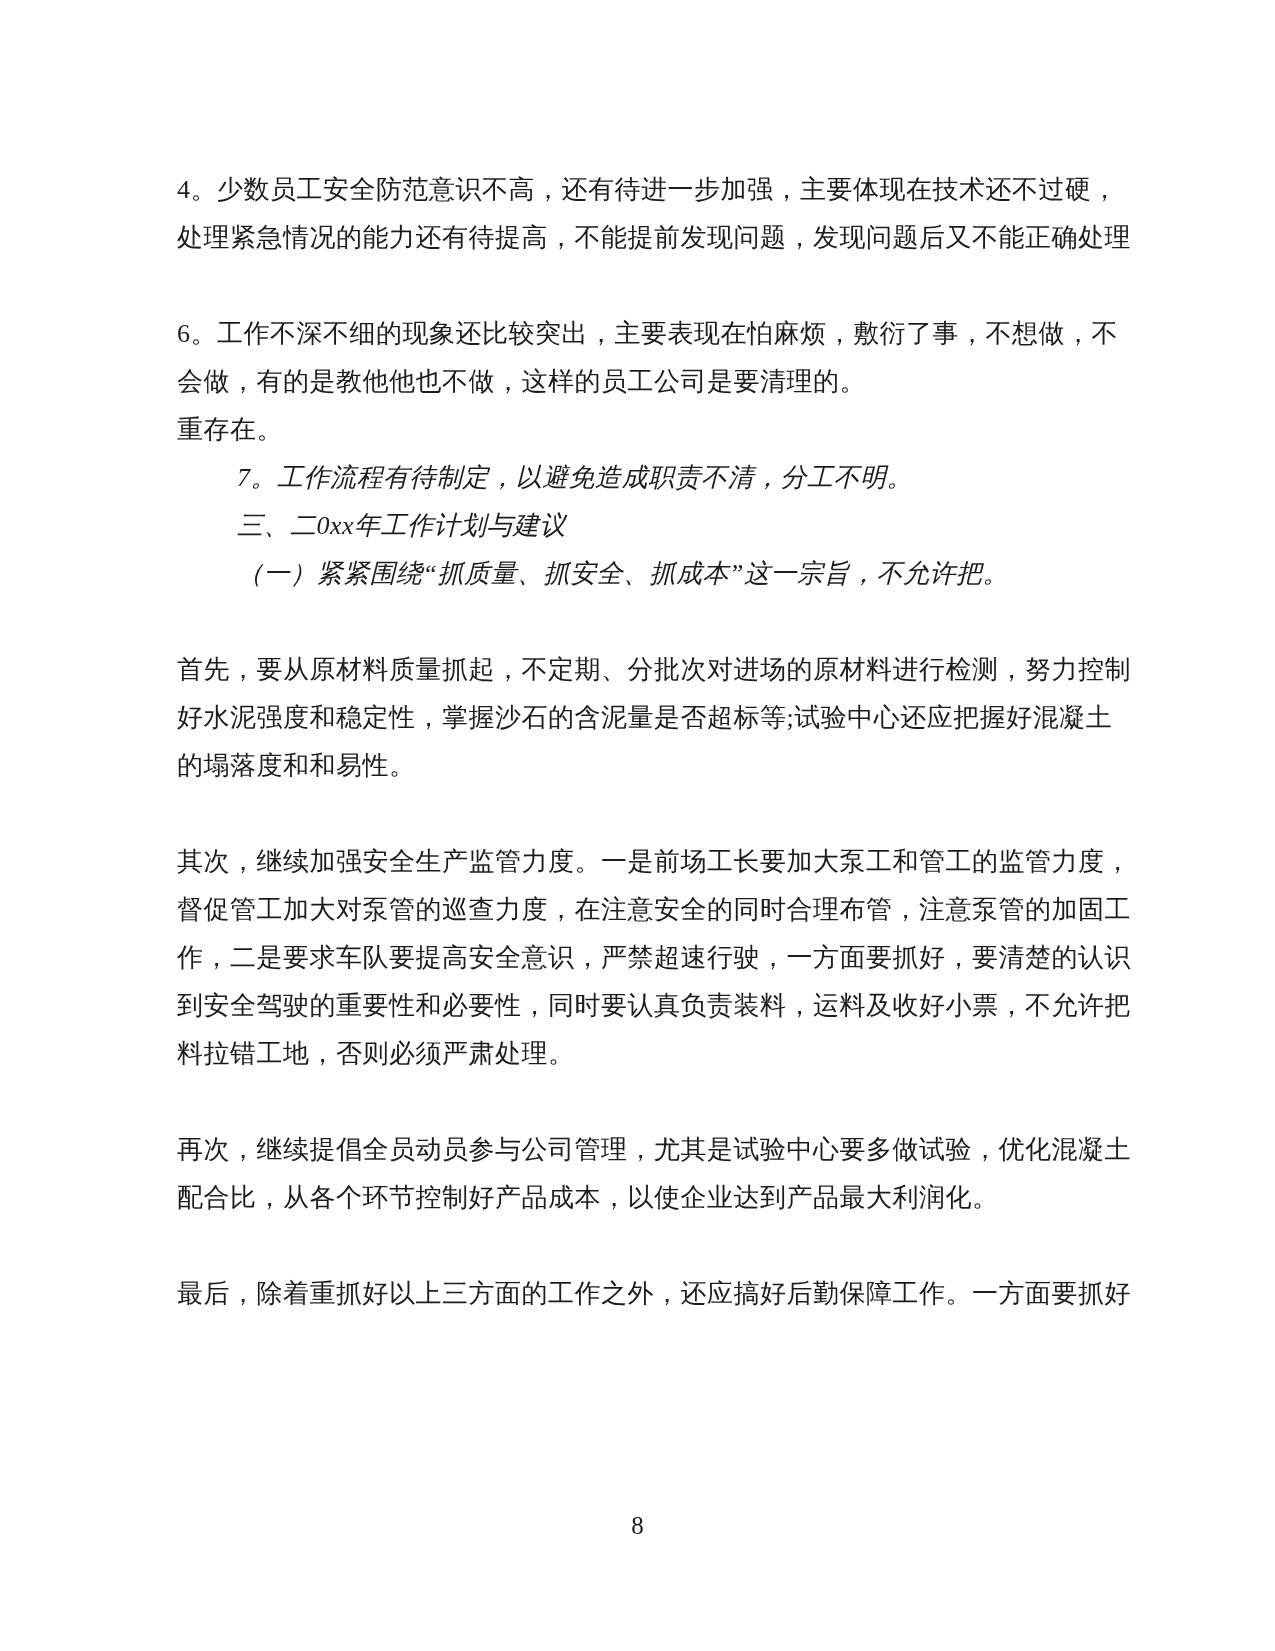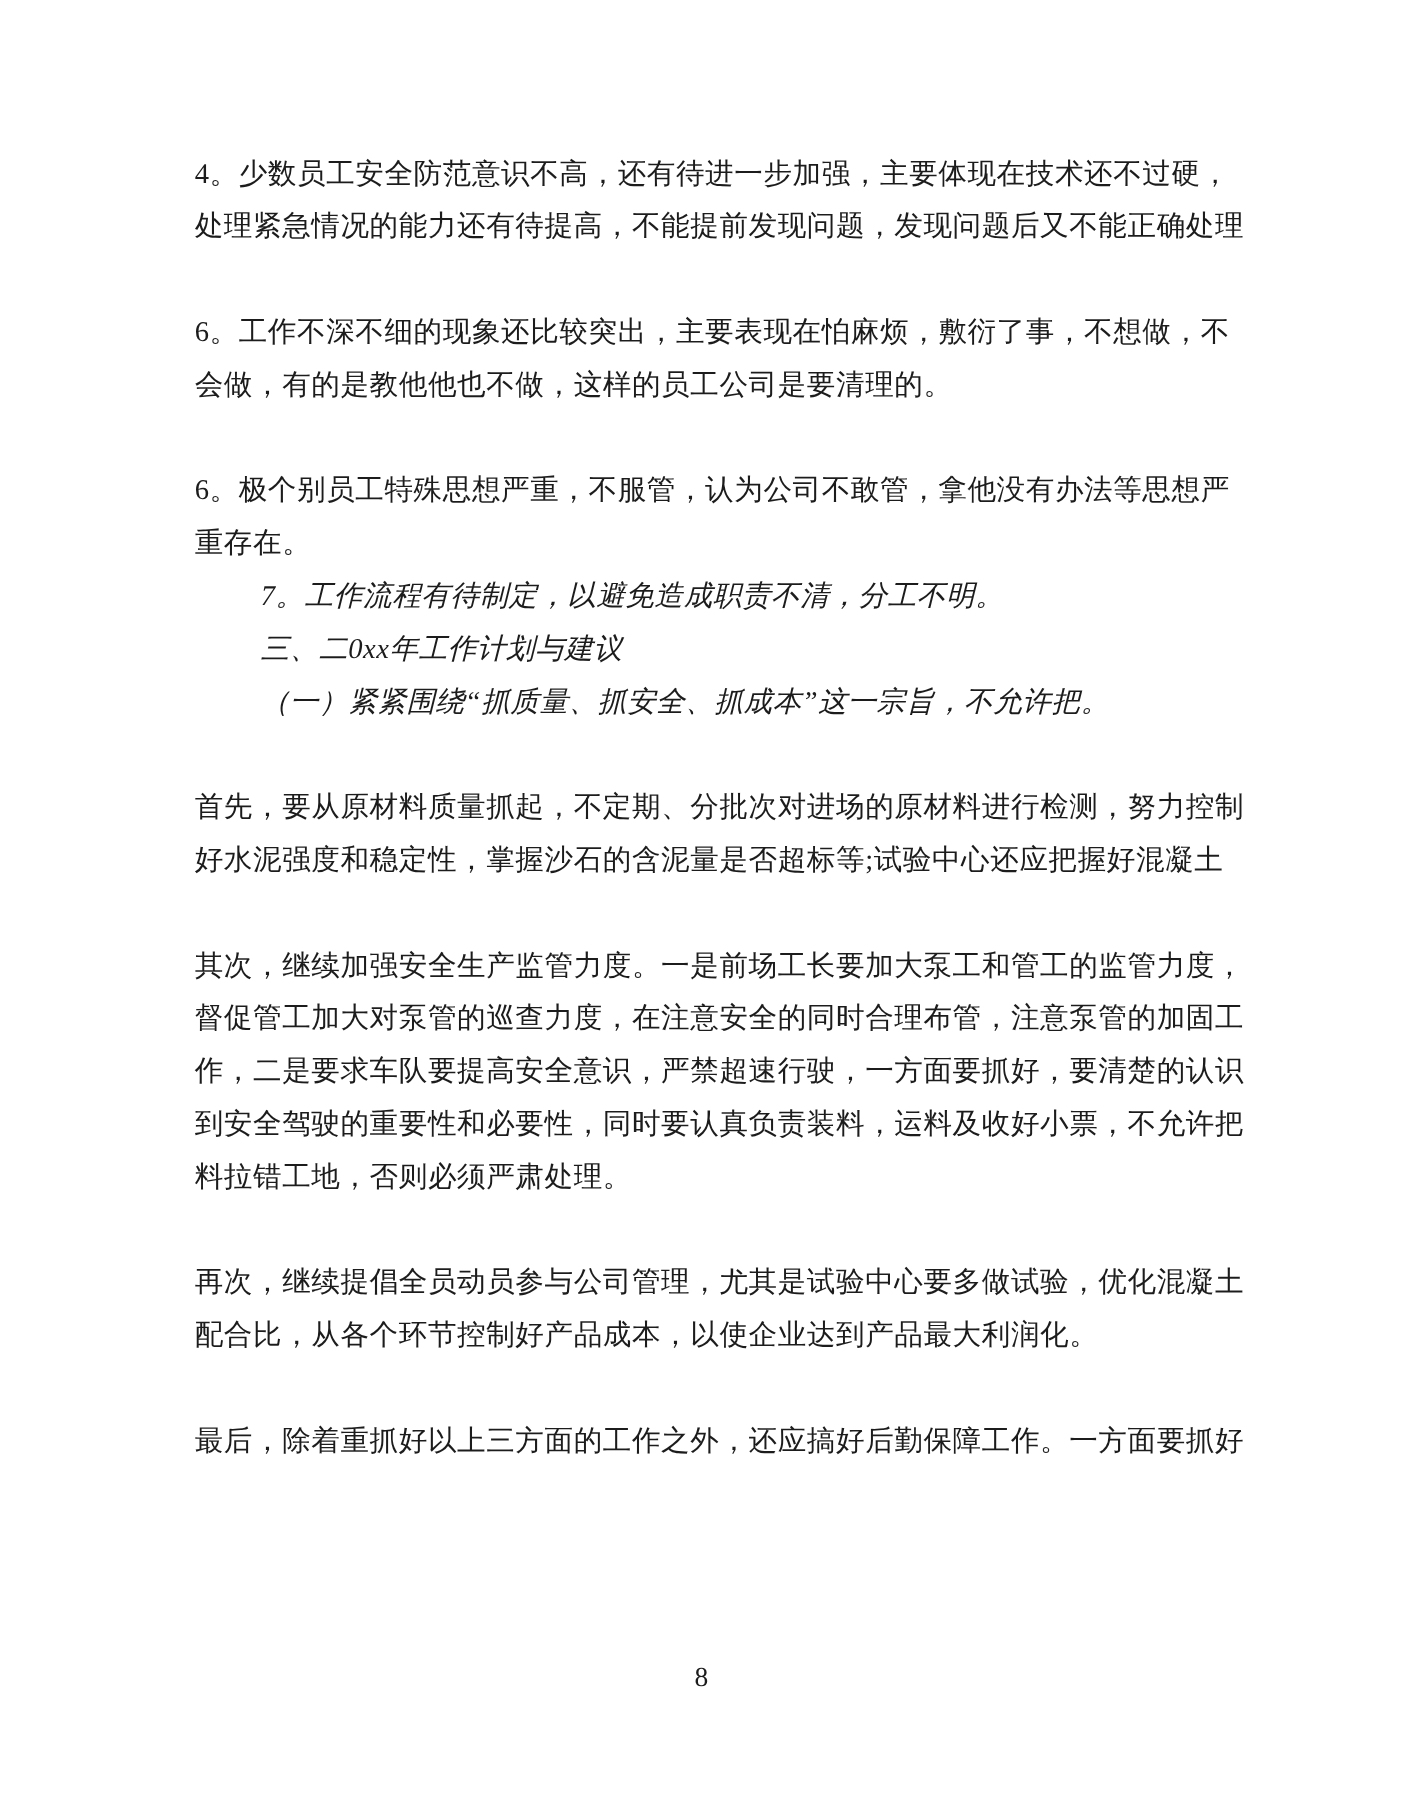--- a/index.html
+++ b/index.html
@@ -17,21 +17,21 @@
   .page {
     position: absolute;
     left: 0; top: 0;
     width: 1275px;
     height: 1651px;
     background: #ffffff;
   }
   .text-body {
     position: absolute;
     left: 177px;
-    top: 134px;
+    top: 166px;
     width: 945px;
   }
   .line {
     font-size: 26px;
     line-height: 48px;
     height: 48px;
     color: #1c1c1c;
     white-space: nowrap;
     letter-spacing: 0.5px;
   }
@@ -54,27 +54,27 @@
 </style>
 </head>
 <body>
 
 <div class="page">
   <div class="text-body">
       <div class="line">4。少数员工安全防范意识不高，还有待进一步加强，主要体现在技术还不过硬，</div>
       <div class="line">处理紧急情况的能力还有待提高，不能提前发现问题，发现问题后又不能正确处理</div>
       <div class="line gap">6。工作不深不细的现象还比较突出，主要表现在怕麻烦，敷衍了事，不想做，不</div>
       <div class="line">会做，有的是教他他也不做，这样的员工公司是要清理的。</div>
-      <div class="line gap">6。极个别员工特殊思想严重，不服管，认为公司不敢管，拿他没有办法等思想严</div>
       <div class="line">重存在。</div>
       <div class="line indent">7。工作流程有待制定，以避免造成职责不清，分工不明。</div>
       <div class="line indent">三、二0xx年工作计划与建议</div>
       <div class="line indent">（一）紧紧围绕“抓质量、抓安全、抓成本”这一宗旨，不允许把。</div>
       <div class="line gap">首先，要从原材料质量抓起，不定期、分批次对进场的原材料进行检测，努力控制</div>
       <div class="line">好水泥强度和稳定性，掌握沙石的含泥量是否超标等;试验中心还应把握好混凝土</div>
+      <div class="line">的塌落度和和易性。</div>
       <div class="line gap">其次，继续加强安全生产监管力度。一是前场工长要加大泵工和管工的监管力度，</div>
       <div class="line">督促管工加大对泵管的巡查力度，在注意安全的同时合理布管，注意泵管的加固工</div>
       <div class="line">作，二是要求车队要提高安全意识，严禁超速行驶，一方面要抓好，要清楚的认识</div>
       <div class="line">到安全驾驶的重要性和必要性，同时要认真负责装料，运料及收好小票，不允许把</div>
       <div class="line">料拉错工地，否则必须严肃处理。</div>
       <div class="line gap">再次，继续提倡全员动员参与公司管理，尤其是试验中心要多做试验，优化混凝土</div>
       <div class="line">配合比，从各个环节控制好产品成本，以使企业达到产品最大利润化。</div>
       <div class="line gap">最后，除着重抓好以上三方面的工作之外，还应搞好后勤保障工作。一方面要抓好</div>
     </div>
   <div class="footer">8</div>

